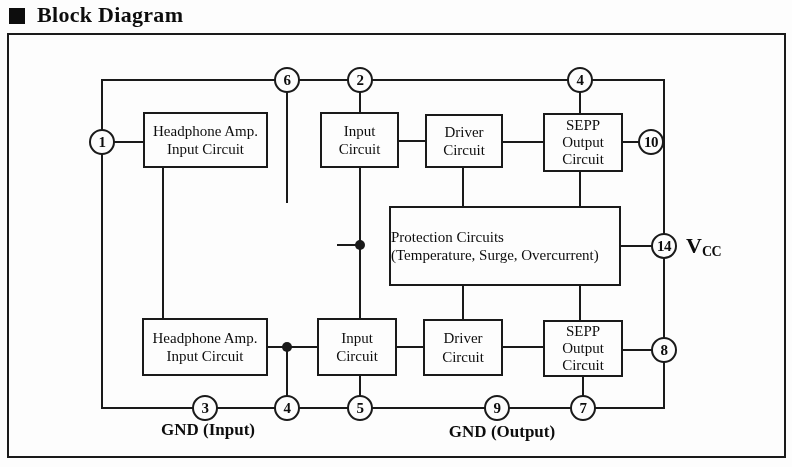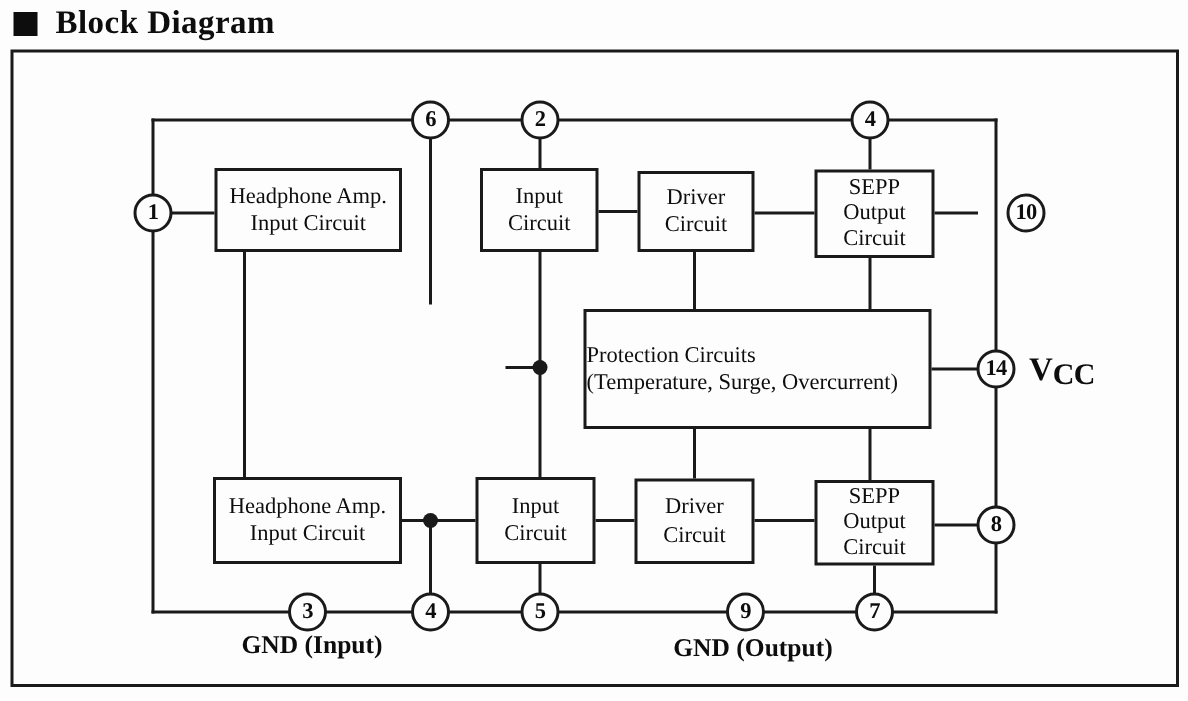--- a/index.html
+++ b/index.html
@@ -100,21 +100,21 @@
     font-size: 17px;
     font-weight: 600;
   }
   .vcc-label {
     position: absolute;
     font-weight: 600;
     display: flex;
     align-items: baseline;
   }
   .vcc-main { font-size: 22px; }
-  .vcc-sub { font-size: 20px; position: relative; top: 3px; letter-spacing: -0.5px; }
+  .vcc-sub { font-size: 14px; position: relative; top: 3px; letter-spacing: -0.5px; }
 </style>
 </head>
 <body>
 
 <div class="page">
 
   <div class="title-row">
     <span class="bullet-square"></span>
     <span class="title-text">Block Diagram</span>
   </div>
@@ -175,21 +175,21 @@
 
   <div class="pin" style="left:89px;  top:129px;">1</div>
   <div class="pin" style="left:347px; top:67px;">2</div>
   <div class="pin" style="left:192px; top:395px;">3</div>
   <div class="pin" style="left:274px; top:395px;">4</div>
   <div class="pin" style="left:347px; top:395px;">5</div>
   <div class="pin" style="left:274px; top:67px;">6</div>
   <div class="pin" style="left:570px; top:395px;">7</div>
   <div class="pin" style="left:651px; top:337px;">8</div>
   <div class="pin" style="left:484px; top:395px;">9</div>
-  <div class="pin" style="left:671px; top:129px;">10</div>
+  <div class="pin" style="left:638px; top:129px;">10</div>
   <div class="pin" style="left:567px; top:67px;">4</div>
   <div class="pin" style="left:651px; top:233px;">14</div>
 
   <div class="gnd-label" style="left:442px; top:422px;">GND (Output)</div>
   <div class="gnd-label" style="left:148px; top:420px;">GND (Input)</div>
   <div class="vcc-label" style="left:686px; top:233px;">
     <span class="vcc-main">V</span>
       <span class="vcc-sub">CC</span>
   </div>
 

